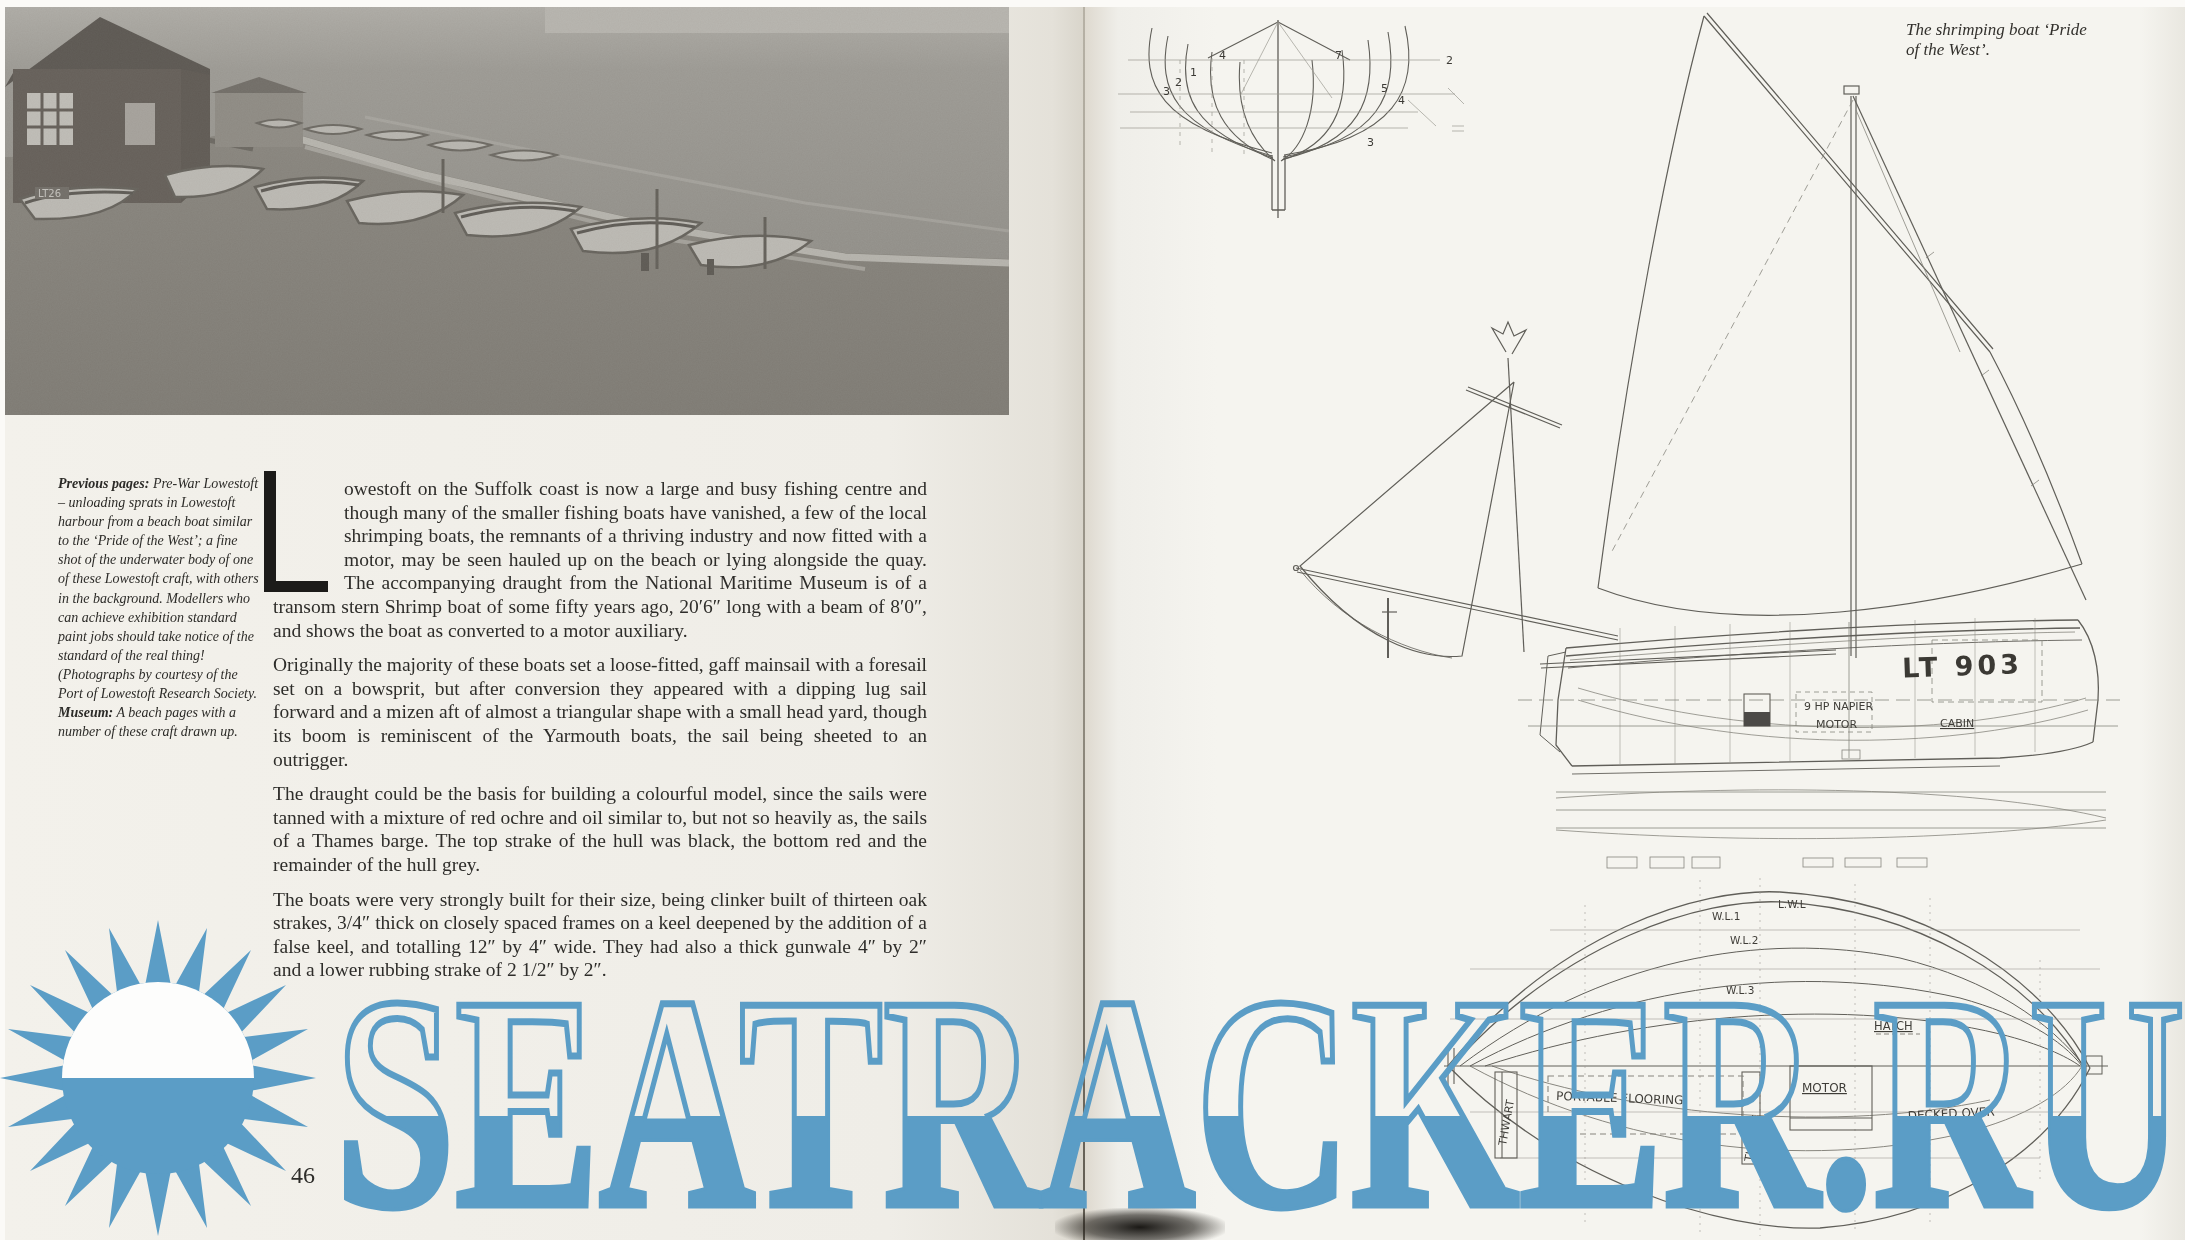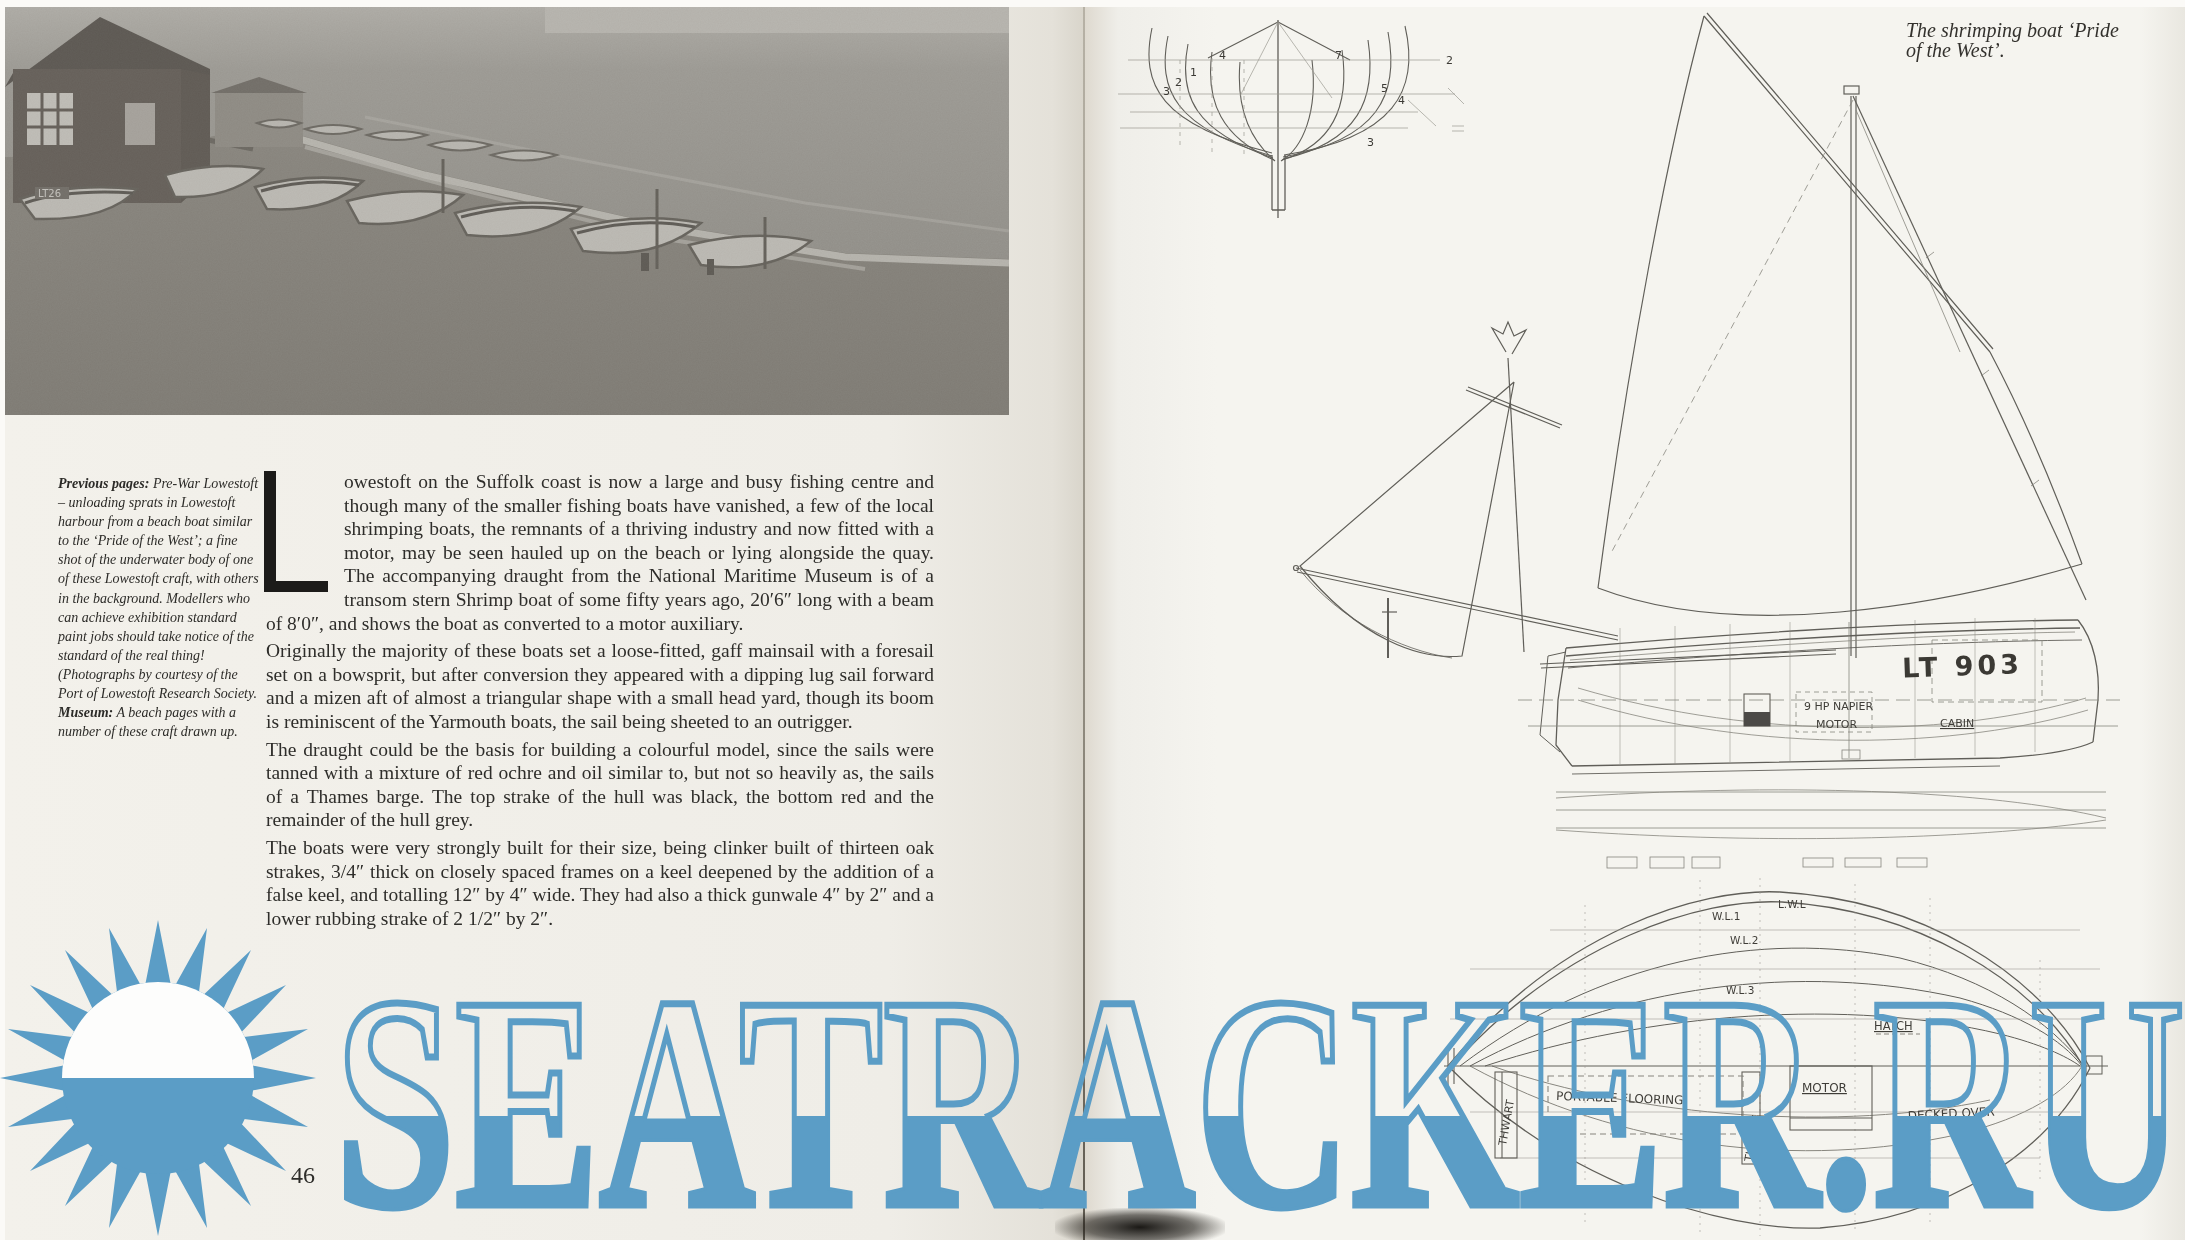--- a/index.html
+++ b/index.html
@@ -8,25 +8,25 @@
   #left-page{left:0;width:1085px;background:linear-gradient(to right,#f3f1eb 0%,#efede7 82%,#e4e1d9 97%,#d8d4ca 100%);}
   #right-page{left:1085px;width:1100px;background:linear-gradient(to right,#ded9cf 0%,#efeee9 3%,#f5f4ef 12%,#f5f4ef 96%,#e9e7e0 100%);}
   #gutter-line{position:absolute;left:1083px;top:0;width:2px;height:1240px;background:linear-gradient(to bottom,#b7b2a6,#8d887c 60%,#5f5a50);}
   #gutter-blob{position:absolute;left:1055px;top:1208px;width:170px;height:32px;background:radial-gradient(ellipse at 50% 60%,rgba(15,13,10,.95) 0%,rgba(30,27,22,.6) 45%,rgba(30,27,22,0) 75%);}
   #edge-top{position:absolute;left:0;top:0;width:2185px;height:7px;background:#fbfaf7;}
   #edge-left{position:absolute;left:0;top:0;width:5px;height:1240px;background:#fbfaf7;}
   #photo{position:absolute;left:5px;top:7px;width:1004px;height:408px;}
   #caption-left{position:absolute;left:58px;top:474px;width:202px;font-size:14px;line-height:19.1px;font-style:italic;color:#2c2b28;}
   #caption-left b{font-weight:bold;}
   #body-col{position:absolute;left:262px;top:466px;width:676px;font-size:19.5px;line-height:23.6px;color:#2e2d2a;text-align:justify;}
-  #body-col p{margin:4px;}
+  #body-col p{margin:11px;}
   #drop-cap{float:left;width:52px;height:110px;border-left:12px solid #1c1b19;border-bottom:11px solid #1c1b19;margin:5px 16px 2px 2px;}
   .hidden-letter{position:absolute;width:1px;height:1px;overflow:hidden;opacity:0;}
   #page-number{position:absolute;left:281px;top:1162px;font-size:24px;color:#2e2d2a;margin-left:10px;}
-  #caption-right{position:absolute;left:1906px;top:20px;width:250px;font-size:20px;line-height:20px;font-style:italic;color:#33312d;}
+  #caption-right{position:absolute;left:1906px;top:20px;width:250px;font-size:17px;line-height:20px;font-style:italic;color:#33312d;}
   #drawing-svg,#wm-svg,#photo-svg{position:absolute;left:0;top:0;}
   #drawing-svg{z-index:5;}
   #wm-svg{z-index:50;pointer-events:none;}
   .dl{fill:#3c3a35;font-family:"DejaVu Sans",sans-serif;}
   .hand{fill:#3f3d38;font-family:"DejaVu Sans",sans-serif;}
 </style>
 </head>
 <body>
 
 <div id="spread">

